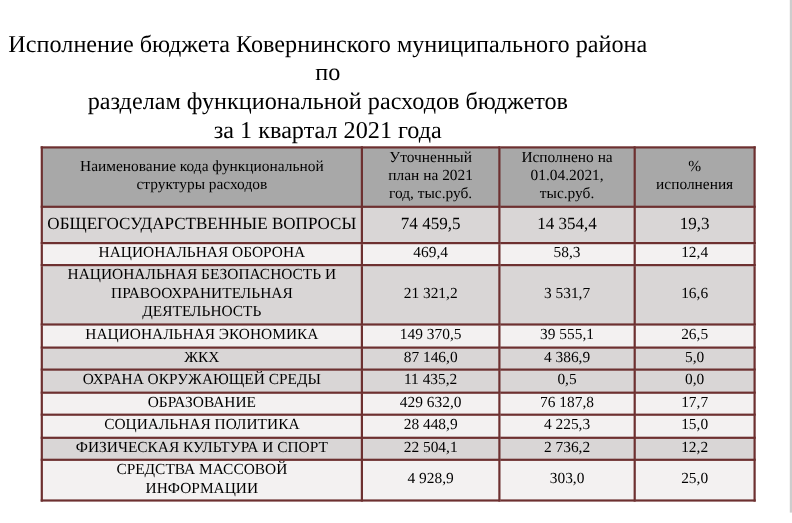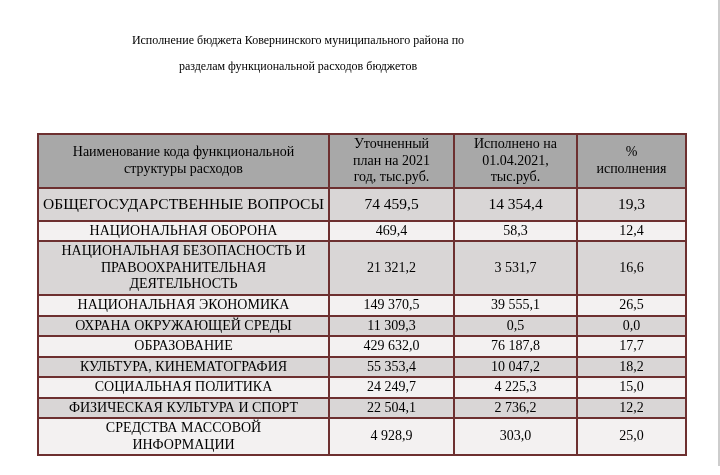--- a/index.html
+++ b/index.html
@@ -16,21 +16,21 @@
     font-family:"Liberation Serif","DejaVu Serif",serif;
     color:#000;
     overflow:hidden;
   }
   .title{
     position:absolute;
     top:27px;
     left:0;
     width:596px;
     text-align:center;
-    font-size:12px;
+    font-size:22px;
     line-height:26px;
     color:#000;
   }
   .title .line{display:block;}
   table.budget{
     position:absolute;
     left:37px;
     top:133px;
     width:648px;
     border-collapse:collapse;
@@ -70,20 +70,21 @@
     height:466px;
     background:#cdcdcd;
   }
 </style>
 </head>
 <body>
 
 <div class="title">
   <span class="line">Исполнение бюджета Ковернинского муниципального района по</span>
   <span class="line">разделам функциональной расходов бюджетов</span>
+  <span class="line">за 1 квартал 2021 года</span>
 </div>
 
 <table class="budget">
   <colgroup>
     <col class="c1">
       <col class="c2">
       <col class="c3">
       <col class="c4">
   </colgroup>
   <thead>
@@ -121,40 +122,40 @@
         <td>3 531,7</td>
         <td>16,6</td>
       </tr>
       <tr class="shade-light">
         <td>НАЦИОНАЛЬНАЯ ЭКОНОМИКА</td>
         <td>149 370,5</td>
         <td>39 555,1</td>
         <td>26,5</td>
       </tr>
       <tr class="shade-gray">
+        <td>ЖКХ</td>
+        <td>87 146,0</td>
+        <td>4 386,9</td>
+        <td>5,0</td>
+      </tr>
+      <tr class="shade-gray">
         <td>ОХРАНА ОКРУЖАЮЩЕЙ СРЕДЫ</td>
-        <td>11 309,3</td>
+        <td>11 435,2</td>
         <td>0,5</td>
         <td>0,0</td>
       </tr>
       <tr class="shade-light">
         <td>ОБРАЗОВАНИЕ</td>
         <td>429 632,0</td>
         <td>76 187,8</td>
         <td>17,7</td>
       </tr>
-      <tr class="shade-gray">
-        <td>КУЛЬТУРА, КИНЕМАТОГРАФИЯ</td>
-        <td>55 353,4</td>
-        <td>10 047,2</td>
-        <td>18,2</td>
-      </tr>
       <tr class="shade-light">
         <td>СОЦИАЛЬНАЯ ПОЛИТИКА</td>
-        <td>24 249,7</td>
+        <td>28 448,9</td>
         <td>4 225,3</td>
         <td>15,0</td>
       </tr>
       <tr class="shade-gray">
         <td>ФИЗИЧЕСКАЯ КУЛЬТУРА И СПОРТ</td>
         <td>22 504,1</td>
         <td>2 736,2</td>
         <td>12,2</td>
       </tr>
       <tr class="shade-light">

